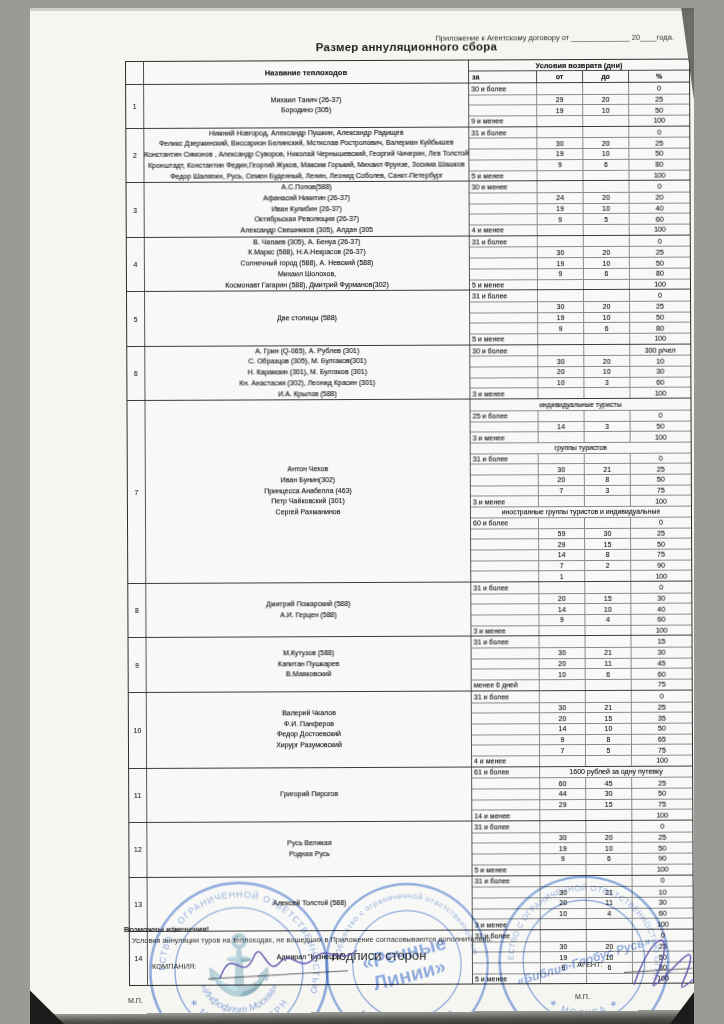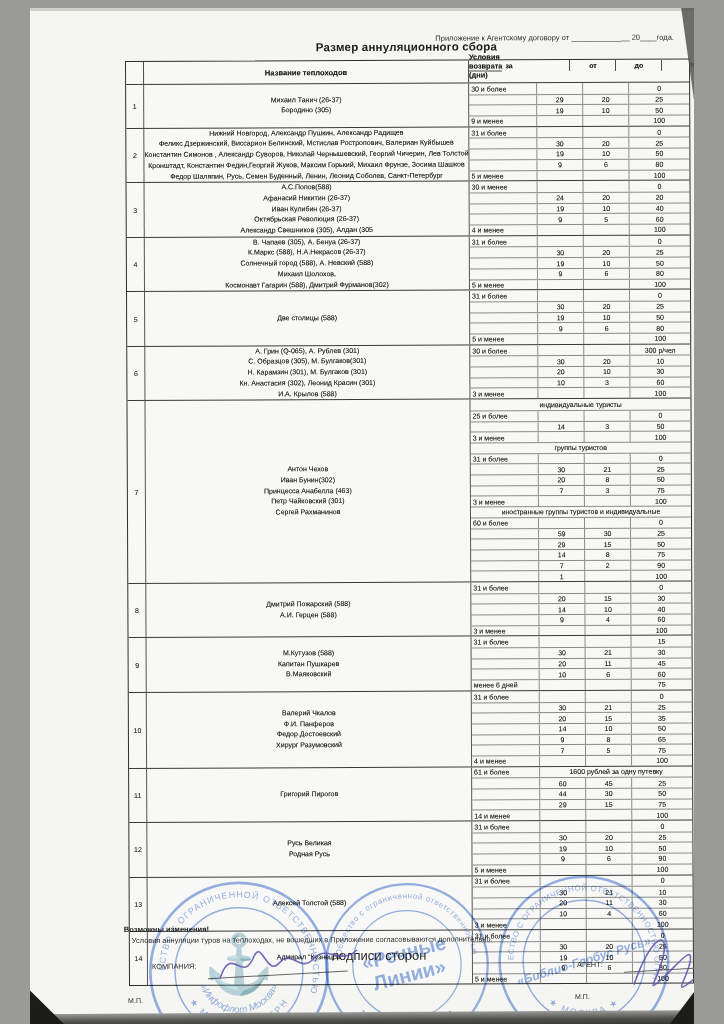--- a/index.html
+++ b/index.html
@@ -13,21 +13,21 @@
   .title{position:absolute;top:33px;left:97px;width:563px;text-align:center;
          font-size:11.5px;font-weight:bold;color:#1d1d1d;letter-spacing:.2px;}
 
   .fee-table{position:absolute;left:97px;top:52px;width:563px;border:1.6px solid #2e2e2e;
              box-sizing:content-box;background:rgba(255,255,255,.35);
              font-size:7px;color:#1f1f1f;text-shadow:0 0 .35px rgba(40,40,40,.55);}
   .fee-header{display:flex;height:22px;border-bottom:1.3px solid #3a3a3a;font-weight:bold;}
   .fh-num{width:18px;border-right:1px solid #4a4a4a;box-sizing:border-box;}
   .fh-names{width:325px;border-right:1px solid #4a4a4a;box-sizing:border-box;
             display:flex;align-items:center;justify-content:center;font-size:7.6px;}
-  .fh-conds{width:220px;display:flex;flex-direction:row;box-sizing:border-box;}
+  .fh-conds{width:220px;display:flex;flex-direction:column;box-sizing:border-box;}
   .fh-top{height:11px;border-bottom:1px solid #4a4a4a;box-sizing:border-box;
           display:flex;align-items:center;justify-content:center;font-size:7.4px;}
   .fh-cols{display:flex;height:11px;}
   .fh-za{width:68px;border-right:1px solid #4a4a4a;box-sizing:border-box;display:flex;align-items:center;padding-left:3px;}
   .fh-ot,.fh-do{width:46px;border-right:1px solid #4a4a4a;box-sizing:border-box;display:flex;align-items:center;justify-content:center;}
   .fh-pct{width:60px;display:flex;align-items:center;justify-content:center;}
 
   .group-row{display:flex;border-top:1.3px solid #3a3a3a;}
   .group-row:first-child{border-top:none;}
   .cell-num{width:18px;border-right:1px solid #555;box-sizing:border-box;

